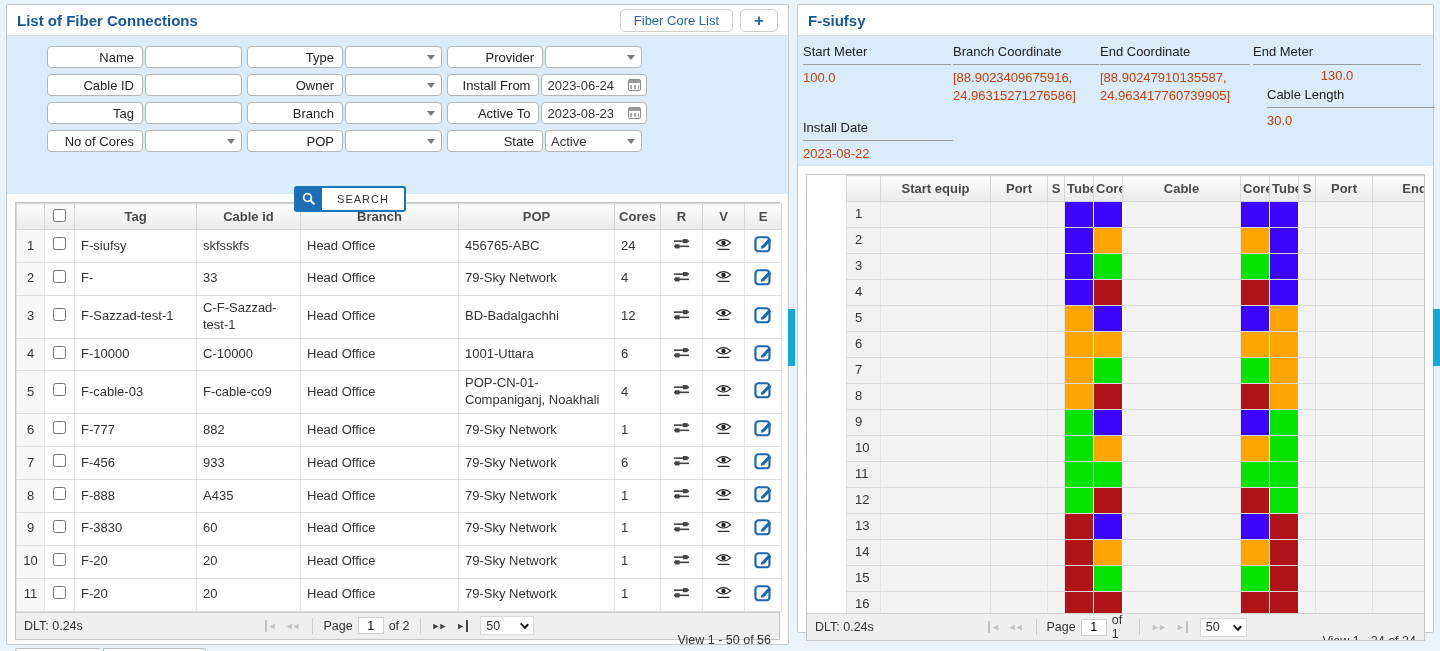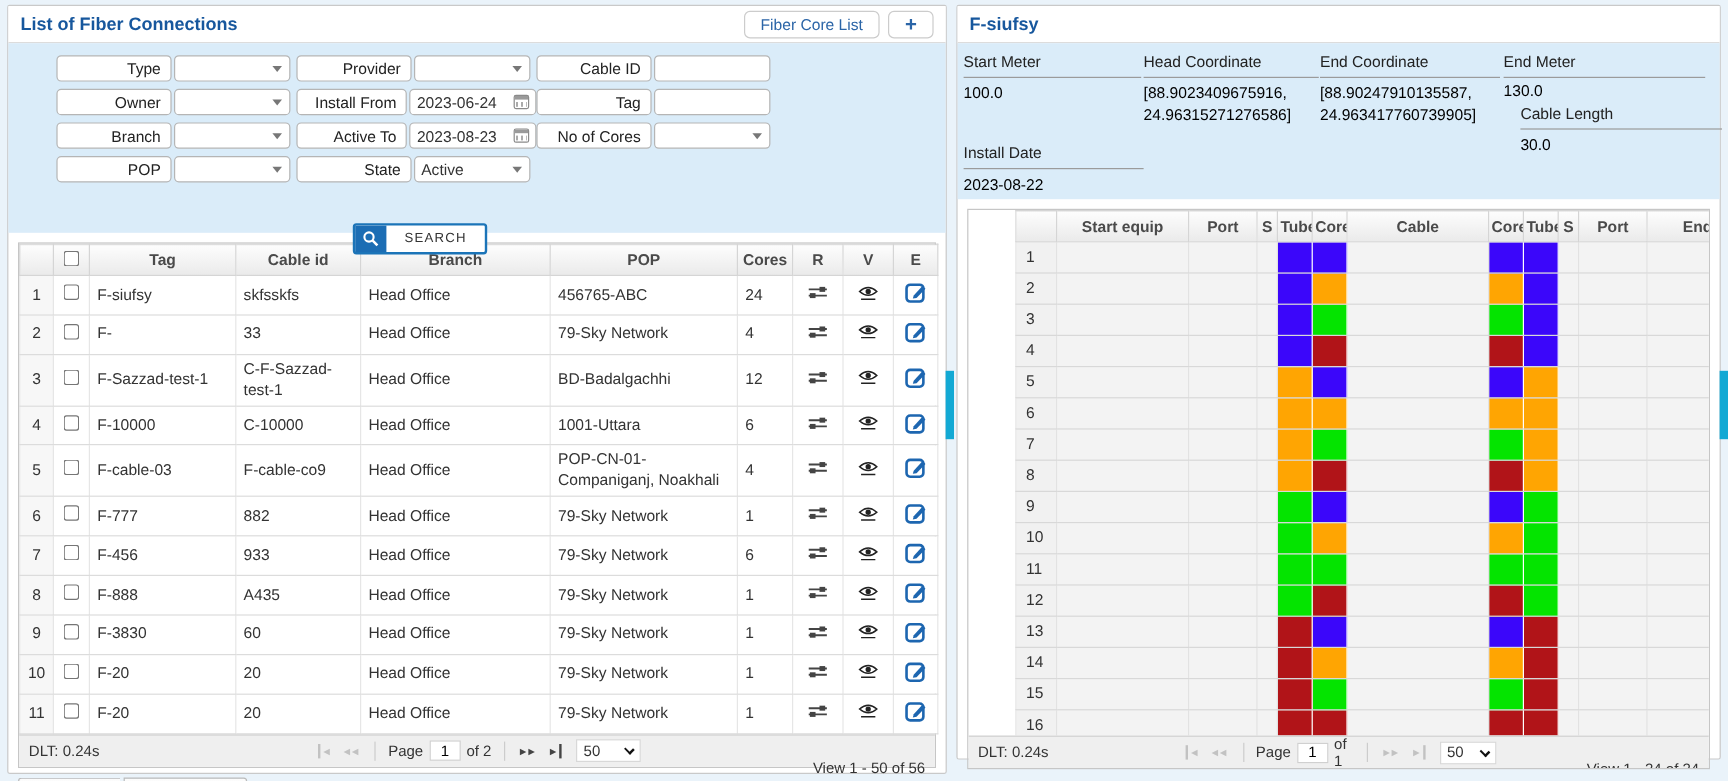--- a/index.html
+++ b/index.html
@@ -81,27 +81,27 @@
   .actions { margin:7px 8px; }
   .abtn { display:inline-block; border:1px solid #bbb; background:linear-gradient(#fcfcfc,#ededed);
           padding:5px 17px; font-size:14px; color:#111; cursor:pointer; }
   .abtn:first-child { border-radius:3px 0 0 3px; border-right:none; }
   .abtn:last-child { border-radius:0 3px 3px 0; }
 
   
   .info { background:#daecf9; position:relative; height:130px; }
   .dfield { position:absolute; }
   .dlabel { display:block; border-bottom:1px solid #9b9b9b; padding:0 0 5px 0; margin-bottom:4px; color:#222; }
-  .dvalue { display:block; color:#000000; line-height:1.35; }
+  .dvalue { display:block; color:#c2410c; line-height:1.35; }
   .f-startmeter { left:5px;   top:8px;  width:148px; }
   .f-startcoord { left:155px; top:8px;  width:146px; }
   .f-endcoord   { left:302px; top:8px;  width:150px; }
   .f-endmeter   { left:455px; top:8px;  width:168px; }
   .f-endmeter .dlabel { margin-bottom:2px; }
-  .f-endmeter .dvalue { margin-bottom:21px; }
+  .f-endmeter .dvalue { margin-bottom:21px;text-align:center; }
   .f-cablelength{ left:469px; top:51px; width:168px; }
   .f-installdate{ left:5px;   top:84px; width:150px; }
 
   .rgridwrap { width:619px; overflow:hidden; }
   .rclip { height:438px; overflow:hidden; width:619px;margin-left:39px; }
   table.rgrid { width:650px; }
   table.rgrid td { height:26px; padding:0 5px; background:#f3f3f3; border:1px solid #e2e2e2; border-bottom:1px solid #d8d8d8; }
   table.rgrid td.rnum { background:#f1f1f1; text-align:left; padding-left:8px; color:#333; }
   table.rgrid td.cfill { border-right:1px solid #fff; border-left:1px solid #fff; }
   #right-panel .gridbox { margin:8px 8px 0 8px; }
@@ -117,20 +117,24 @@
 <div class="panel" id="left-panel">
   <div class="phead">
     <span class="ptitle">List of Fiber Connections</span>
     <span class="spacer"></span>
     <span class="hbtn">Fiber Core List</span>
     <span class="hbtn plus">+</span>
   </div>
 
   <div class="filters">
     <div class="fgrid">
+      <div class="fgroup">
+          <span class="flabel">Name</span>
+          <span class="ffield"></span>
+        </div>
       <div class="fgroup">
           <span class="flabel">Type</span>
           <span class="ffield">
             <i class="arr"></i>
           </span>
         </div>
       <div class="fgroup">
           <span class="flabel">Provider</span>
           <span class="ffield">
             <i class="arr"></i>
@@ -596,21 +600,21 @@
   <div class="phead">
     <span class="ptitle">F-siufsy</span>
   </div>
 
   <div class="info">
     <div class="dfield f-startmeter">
       <span class="dlabel">Start Meter</span>
       <span class="dvalue">100.0</span>
     </div>
     <div class="dfield f-startcoord">
-      <span class="dlabel">Head Coordinate</span>
+      <span class="dlabel">Branch Coordinate</span>
       <span class="dvalue">[88.9023409675916, 24.96315271276586]</span>
     </div>
     <div class="dfield f-endcoord">
       <span class="dlabel">End Coordinate</span>
       <span class="dvalue">[88.90247910135587, 24.963417760739905]</span>
     </div>
     <div class="dfield f-endmeter">
       <span class="dlabel">End Meter</span>
       <span class="dvalue">130.0</span>
     </div>

